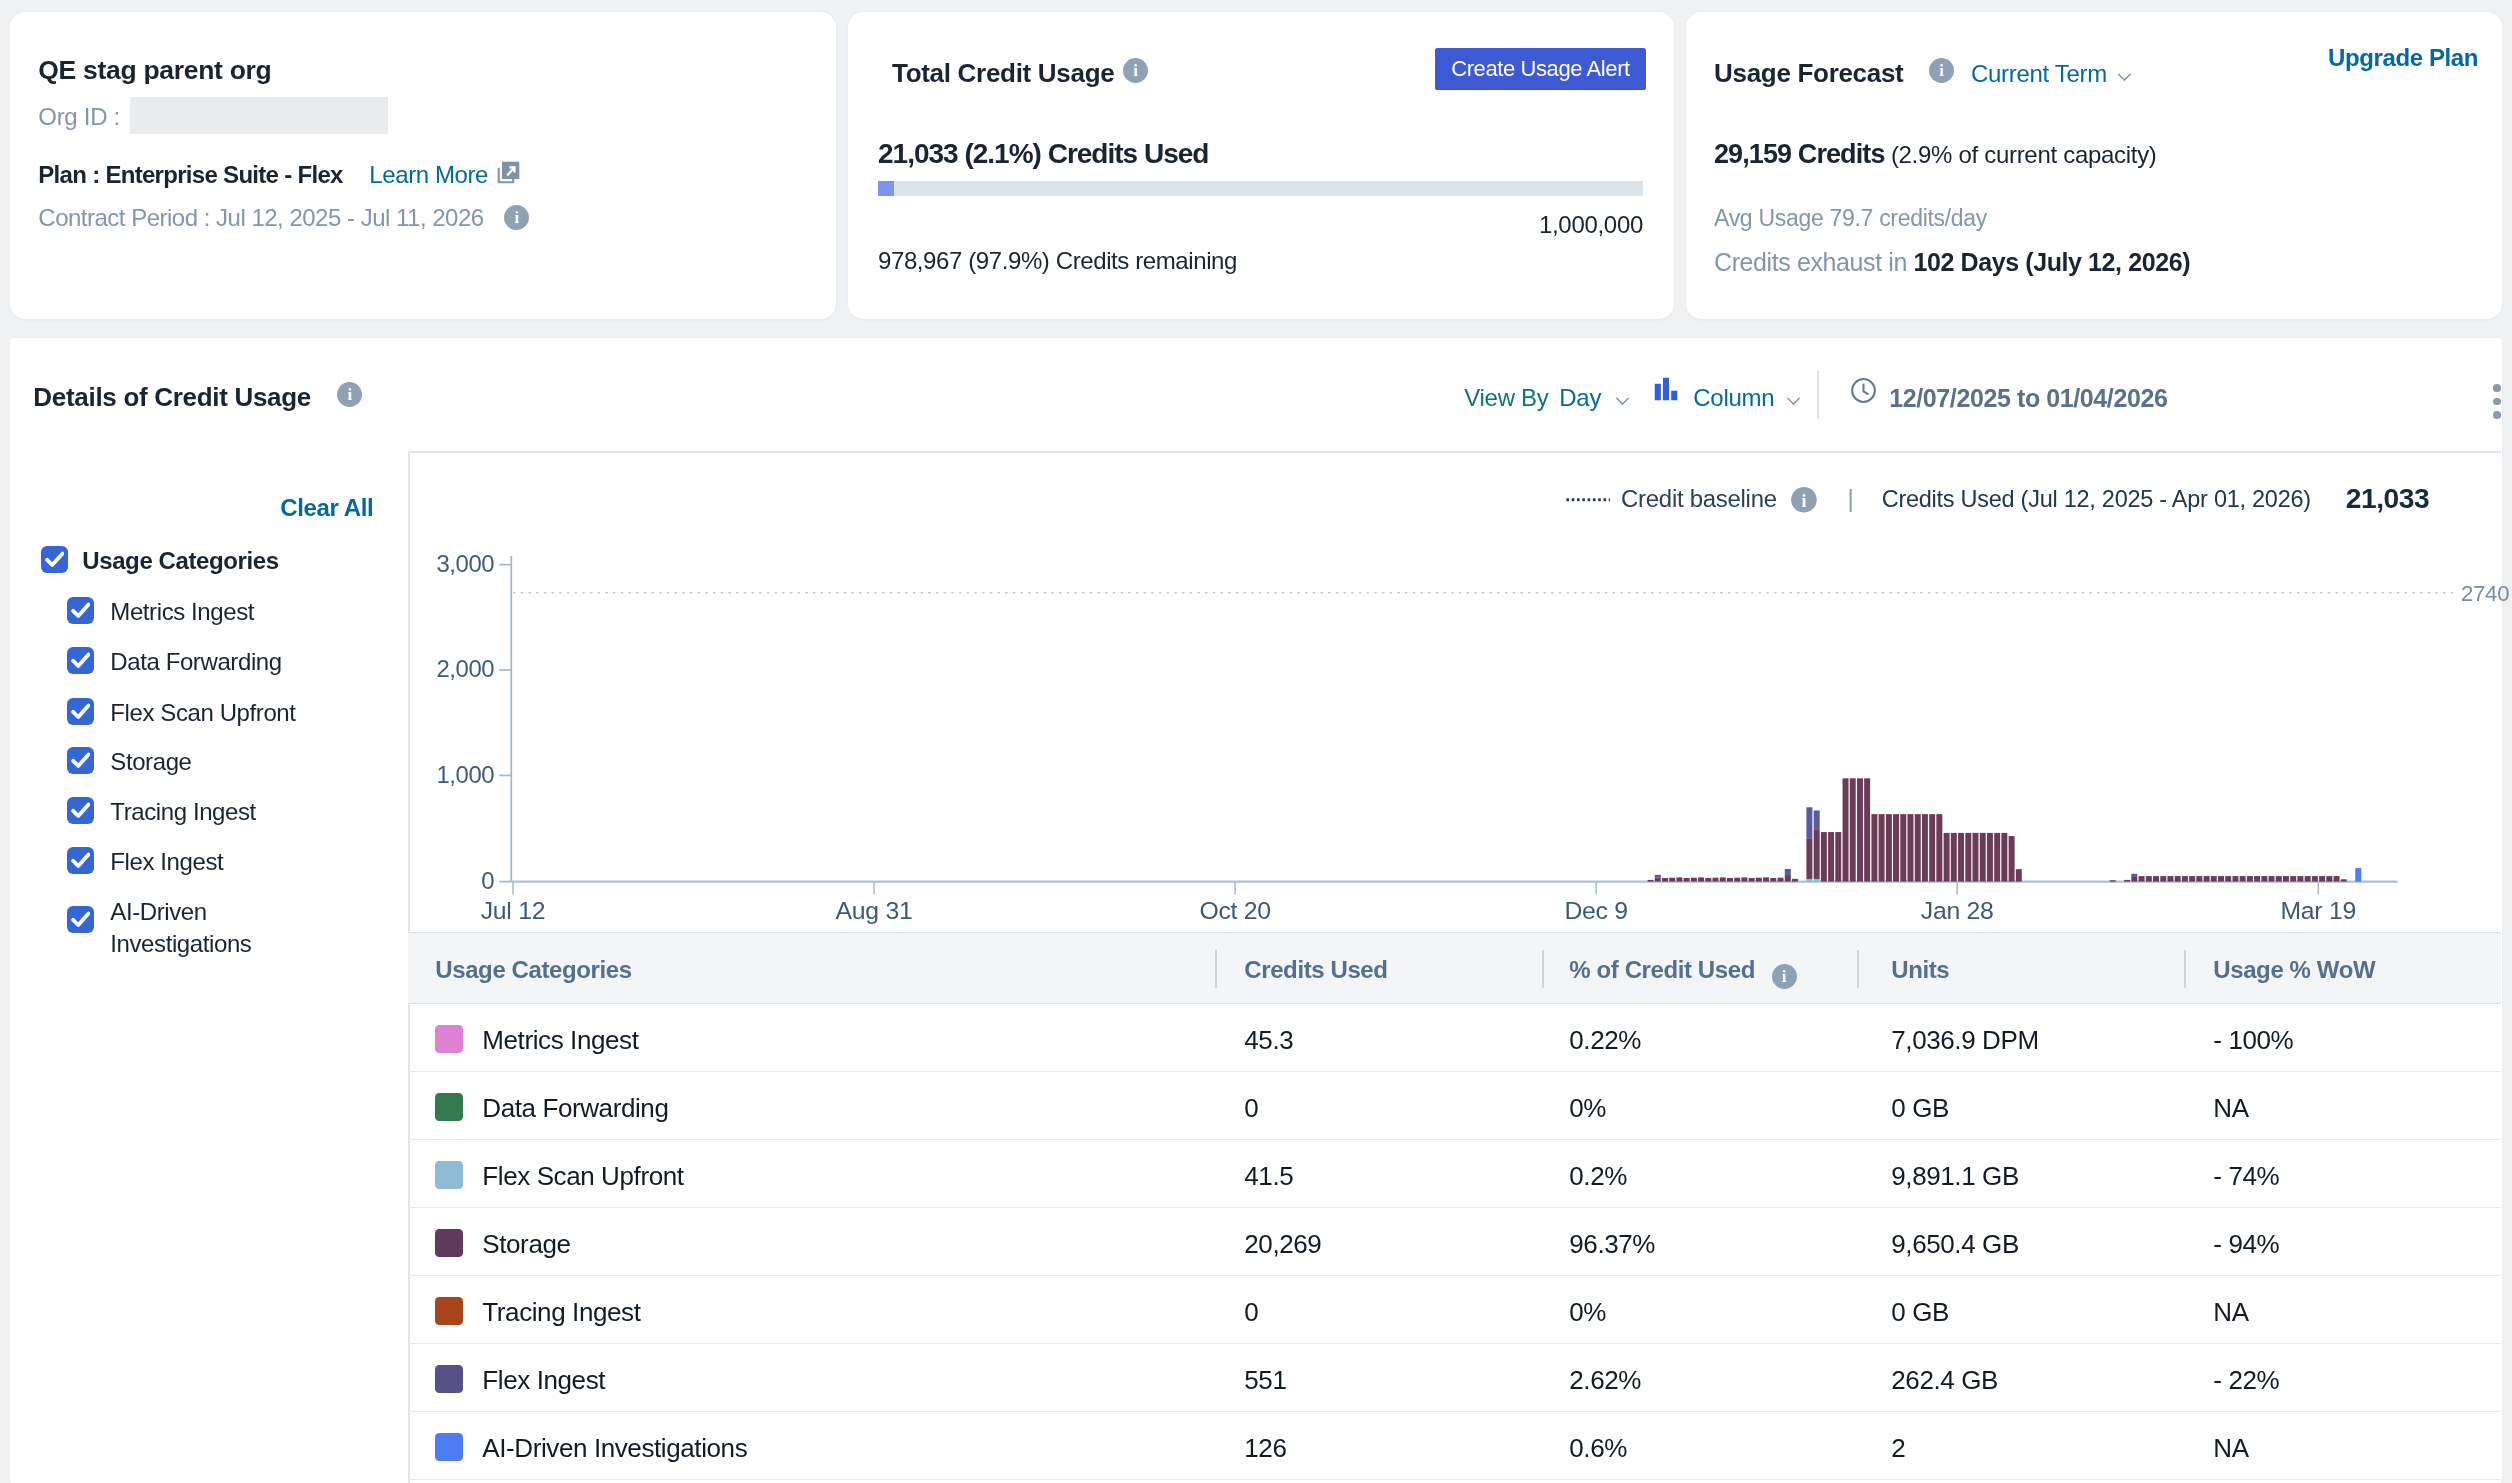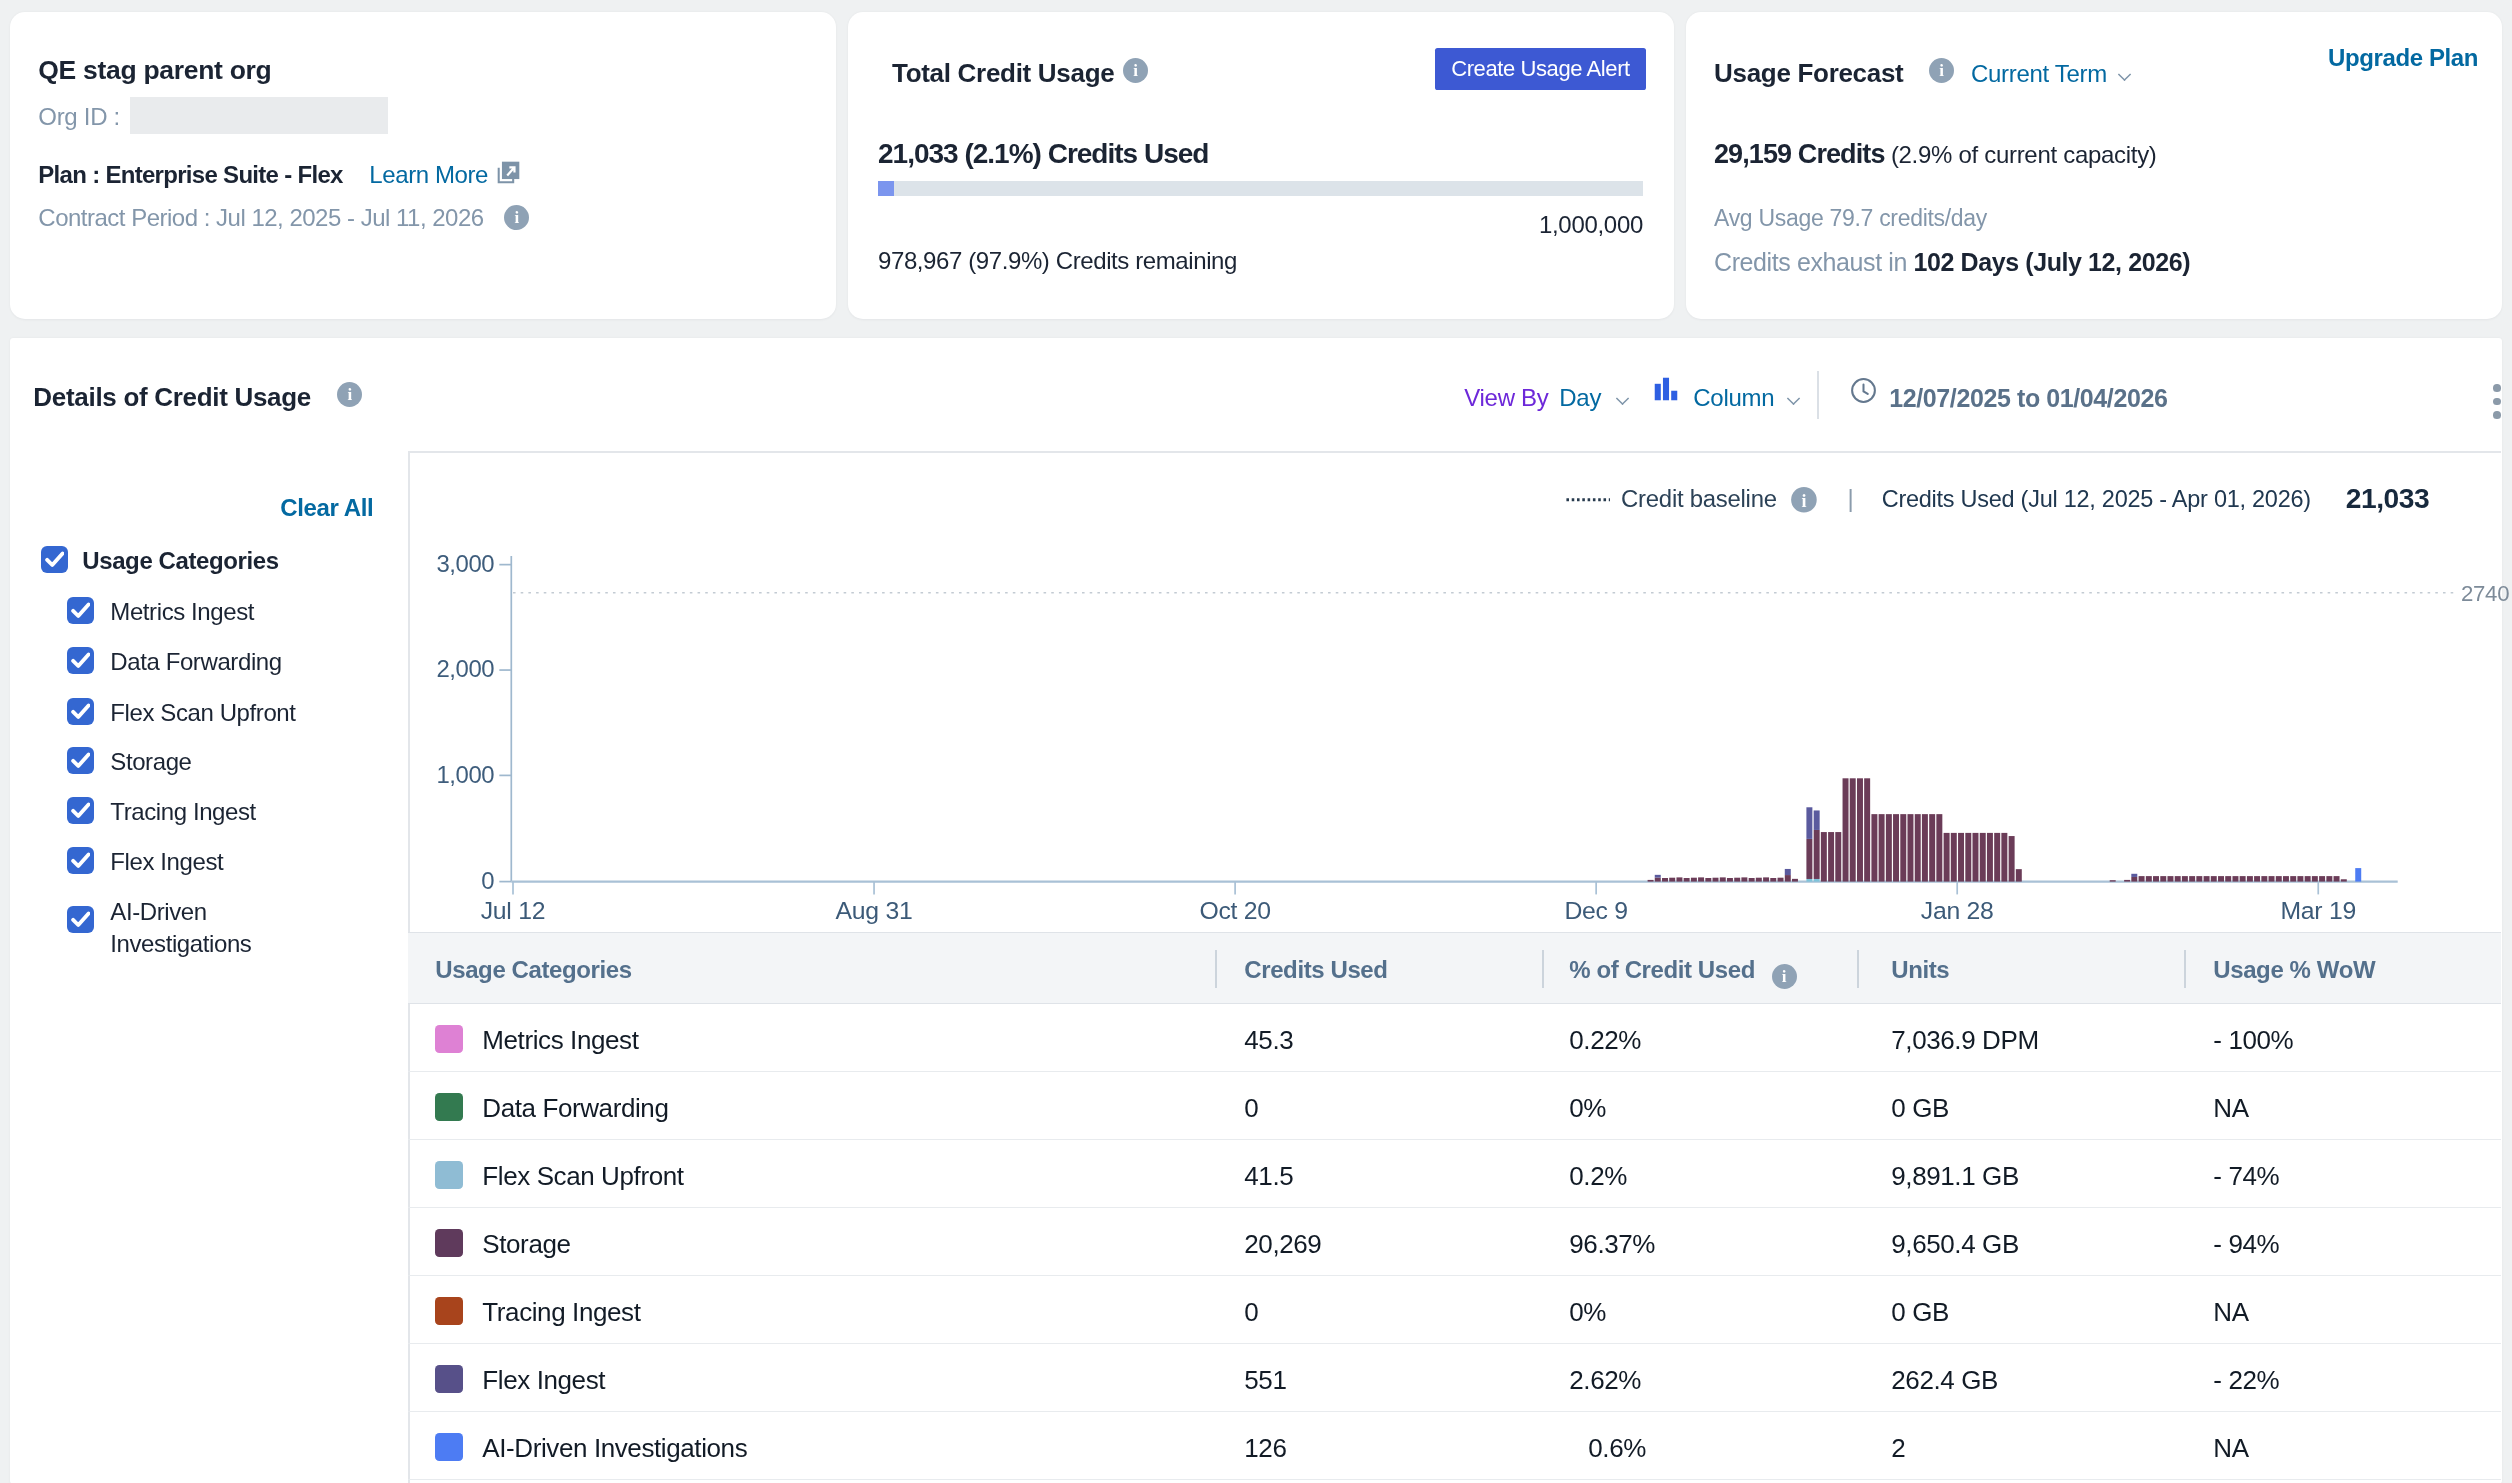--- a/index.html
+++ b/index.html
@@ -54,21 +54,21 @@
   <span class="chev abs" style="left:432px; top:56px;"></span>
   <div class="abs blue b" style="right:24px; top:32px; font-size:24px; letter-spacing:-0.4px;">Upgrade Plan</div>
   <div class="abs dark" style="left:28px; top:127px; font-size:24px; letter-spacing:-0.3px;"><span class="b" style="font-size:27px; letter-spacing:-0.9px;">29,159 Credits</span> (2.9% of current capacity)</div>
   <div class="abs gray" style="left:28px; top:193px; font-size:23px; letter-spacing:-0.3px;">Avg Usage 79.7 credits/day</div>
   <div class="abs gray" style="left:28px; top:236px; font-size:25px; letter-spacing:-0.4px;">Credits exhaust in <span class="dark b">102 Days (July 12, 2026)</span></div>
 </div>
 
 <div class="card" style="left:10.3px; top:338px; width:2492px; height:1146px; border-radius:3.4px;">
   <div class="abs dark b" style="left:23px; top:44px; font-size:26px;">Details of Credit Usage</div>
   <span class="ico-i abs" style="left:327px; top:44px;">i</span>
-  <div class="abs" style="left:1454px; top:46px; font-size:24px; color:#6d28d9;">View By</div>
+  <div class="abs" style="left:1454px; top:46px; font-size:24px; color:#0f766e;">View By</div>
   <div class="abs blue" style="left:1549px; top:46px; font-size:24px;">Day</div>
   <span class="chev abs" style="left:1606px; top:54px;"></span>
   <svg class="abs" style="left:1643px; top:38px;" width="26" height="26" viewBox="0 0 30 30">
       <rect x="2" y="9" width="7" height="19" fill="#2E5FE2"></rect>
       <rect x="11.5" y="2" width="7" height="26" fill="#2E5FE2"></rect>
       <rect x="21" y="17" width="7" height="11" fill="#2E5FE2"></rect>
     </svg>
   <div class="abs blue" style="left:1683px; top:46px; font-size:24px;">Column</div>
   <span class="chev abs" style="left:1777px; top:54px;"></span>
   <div class="abs" style="left:1807px; top:32.5px; width:1.7px; height:48px; background:#dbe0e6;"></div>
@@ -317,18 +317,18 @@
       <div class="abs" style="left:74px; top:20.5px;">Flex Ingest</div>
       <div class="abs" style="left:836px; top:20.5px;">551</div>
       <div class="abs" style="left:1161px; top:20.5px;">2.62%</div>
       <div class="abs" style="left:1483px; top:20.5px;">262.4 GB</div>
       <div class="abs" style="left:1805px; top:20.5px;">- 22%</div>
     </div>
       <div style="position:relative; height:68px; border-bottom:1.7px solid #e8ebee; font-size:26px; color:#121b26; letter-spacing:-0.4px;">
       <div class="abs" style="left:27px; top:20.5px; width:28px; height:28px; background:#4D7CF3; border-radius:4.3px;"></div>
       <div class="abs" style="left:74px; top:20.5px;">AI-Driven Investigations</div>
       <div class="abs" style="left:836px; top:20.5px;">126</div>
-      <div class="abs" style="left:1161px; top:20.5px;margin-left:19px;">0.6%</div>
+      <div class="abs" style="left:1161px; top:20.5px;">0.6%</div>
       <div class="abs" style="left:1483px; top:20.5px;">2</div>
       <div class="abs" style="left:1805px; top:20.5px;">NA</div>
     </div>
     </div>
 </div>
 
 </body></html>

